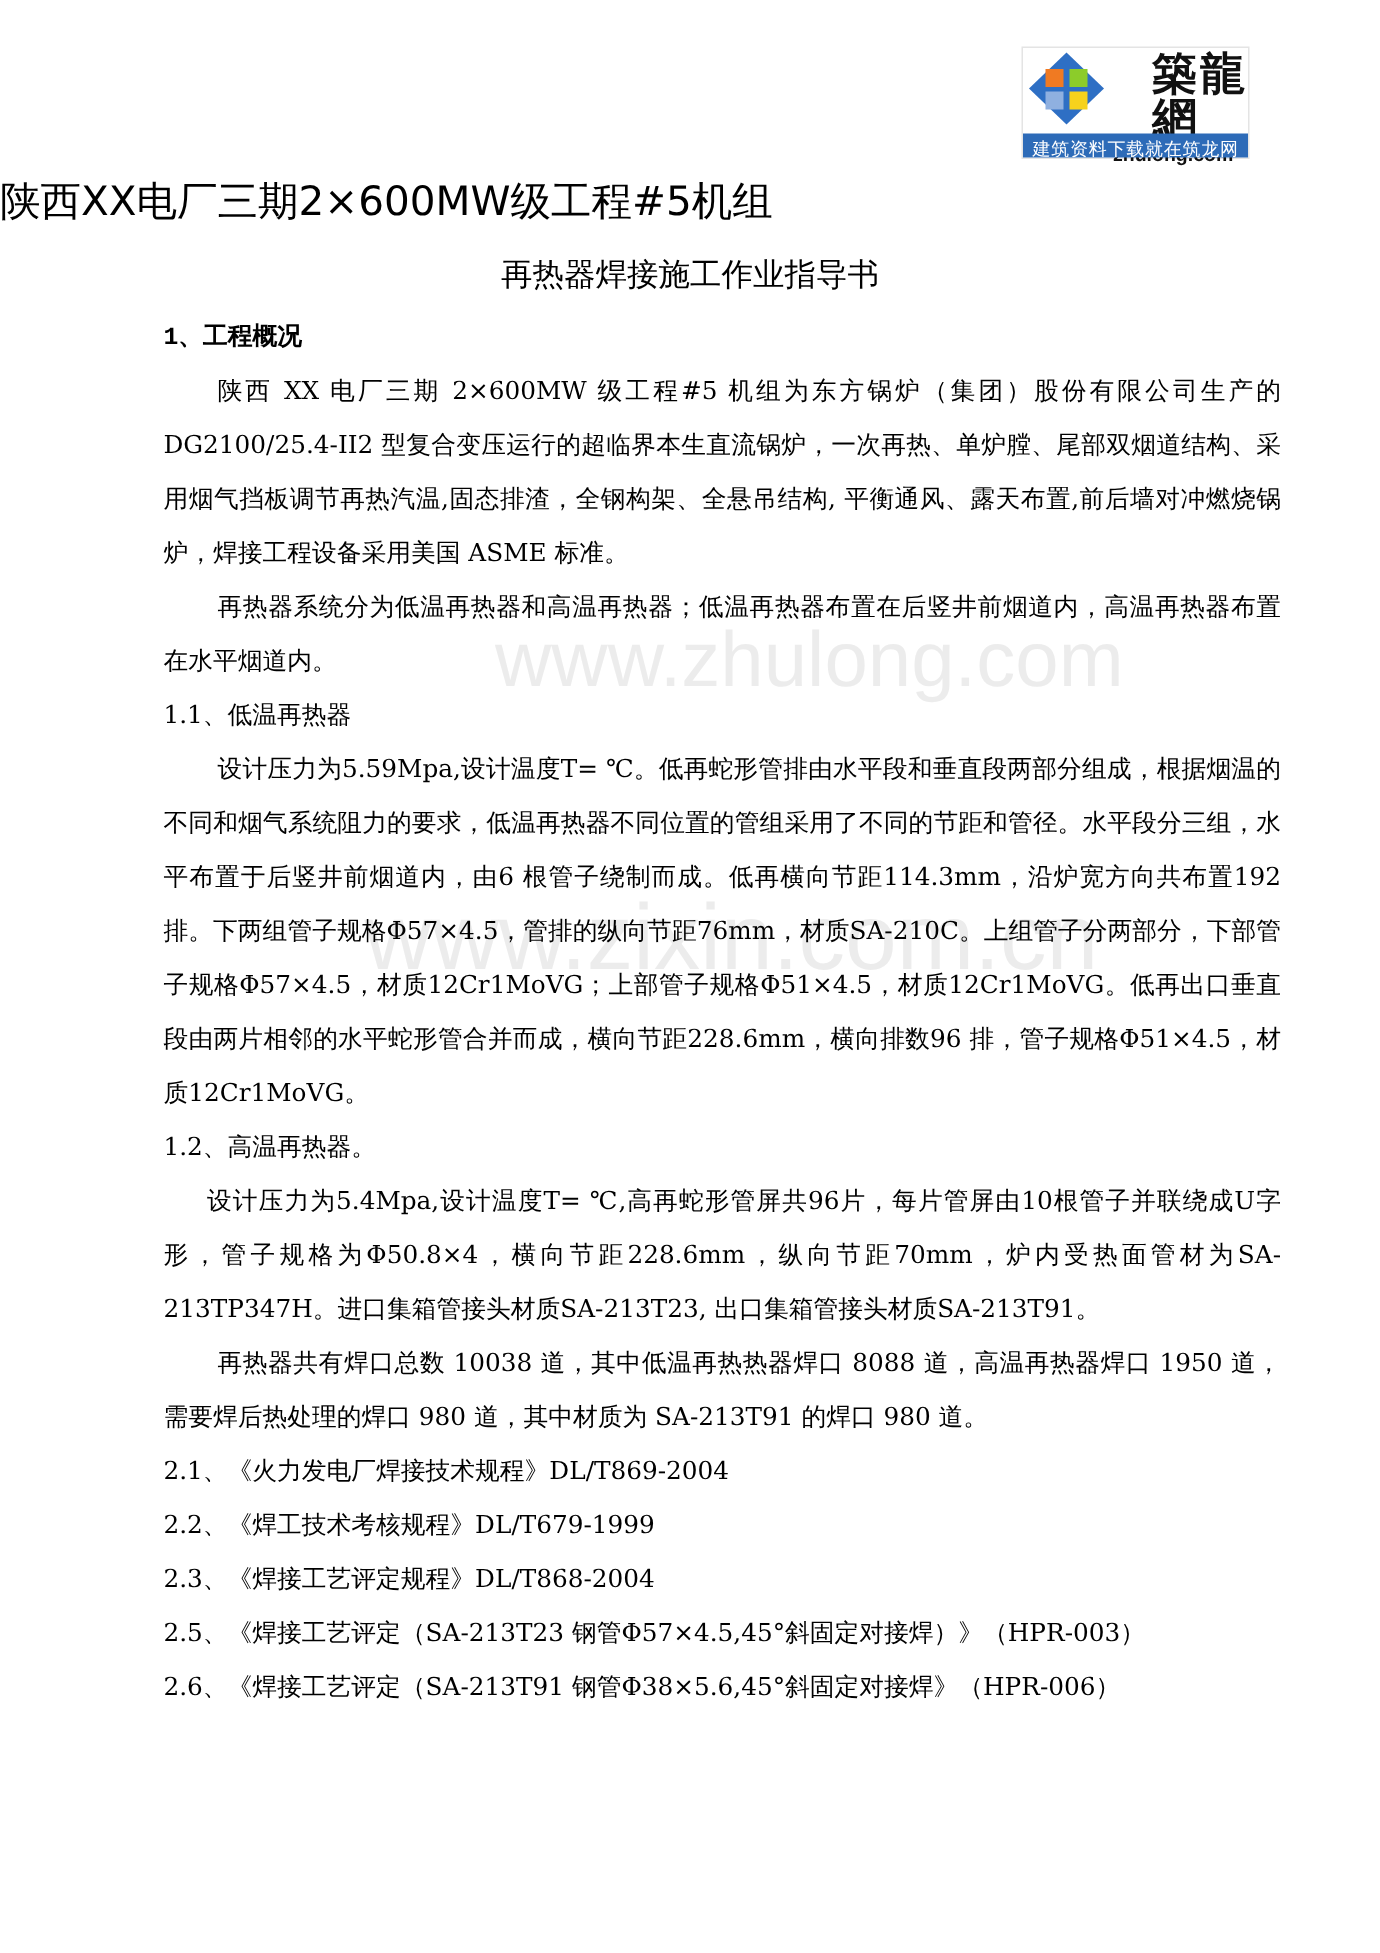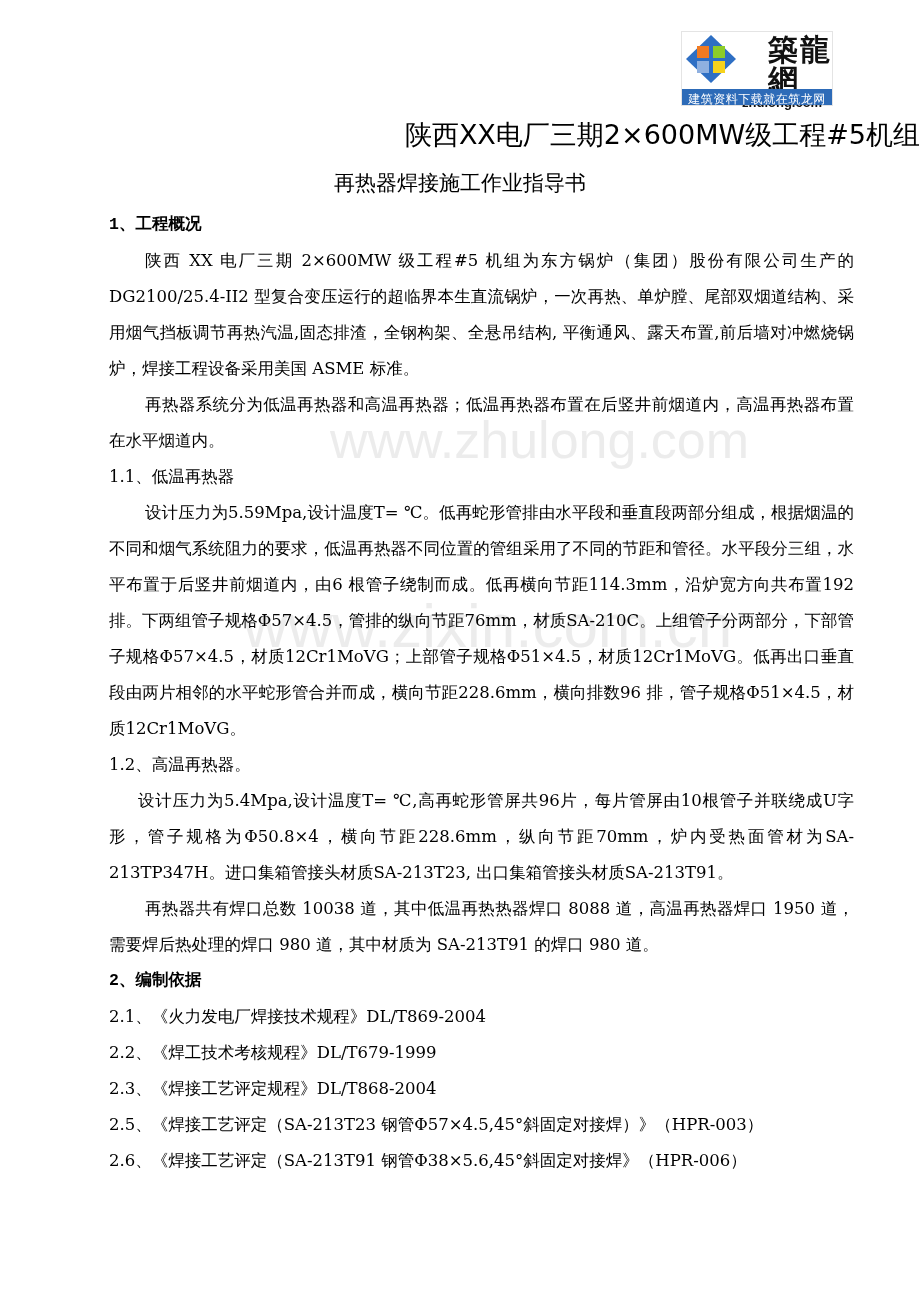--- a/index.html
+++ b/index.html
@@ -20,21 +20,21 @@
   .logo-en {
     position: absolute; left: 60px; top: 34px; font-family: "Liberation Sans", sans-serif;
     font-size: 13px; font-weight: bold; color: #111; margin-top: 29px;
   }
   .logo-bar {
     position: absolute; left: 0; bottom: 0; width: 100%; height: 16px; background: #2d6bb8;
     color: #fff; font-family: "DejaVu Sans", sans-serif; font-size: 12px; line-height: 20px;
     text-align: center; letter-spacing: 0.5px; white-space: nowrap; overflow: hidden;
   }
   .title {
-    position: absolute; left: 0; width: 920px; top: 115px; text-align: right;
+    position: absolute; left: 0; width: 920px; top: 115px; text-align: left;
     font-family: "DejaVu Sans", sans-serif; font-size: 27px; letter-spacing: 0px; line-height: 40px;
   }
   .subtitle {
     position: absolute; left: 0; width: 920px; top: 165px; text-align: center;
     font-family: "DejaVu Sans", sans-serif; font-size: 21px; line-height: 36px;
   }
   .block { position: absolute; left: 109px; width: 745px; font-size: 16.5px; }
   .heading { font-family: Liberation Mono, monospace; font-weight: bold; font-size: 16.5px; }
   .line { height: 36px; line-height: 36px; white-space: nowrap; }
   .para { line-height: 36px; text-align: justify; text-align-last: left; }
@@ -70,19 +70,18 @@
 <div class="block" style="top:207px;">
   <div class="line heading">1、工程概况</div>
   <div class="para indent">陕西 XX 电厂三期 2×600MW 级工程#5 机组为东方锅炉（集团）股份有限公司生产的DG2100/25.4-II2 型复合变压运行的超临界本生直流锅炉，一次再热、单炉膛、尾部双烟道结构、采用烟气挡板调节再热汽温,固态排渣，全钢构架、全悬吊结构, 平衡通风、露天布置,前后墙对冲燃烧锅炉，焊接工程设备采用美国 ASME 标准。</div>
   <div class="para indent">再热器系统分为低温再热器和高温再热器；低温再热器布置在后竖井前烟道内，高温再热器布置在水平烟道内。</div>
   <div class="line">1.1、低温再热器</div>
   <div class="para indent">设计压力为5.59Mpa,设计温度T=  ℃。低再蛇形管排由水平段和垂直段两部分组成，根据烟温的不同和烟气系统阻力的要求，低温再热器不同位置的管组采用了不同的节距和管径。水平段分三组，水平布置于后竖井前烟道内，由6 根管子绕制而成。低再横向节距114.3mm，沿炉宽方向共布置192 排。下两组管子规格Φ57×4.5，管排的纵向节距76mm，材质SA-210C。上组管子分两部分，下部管子规格Φ57×4.5，材质12Cr1MoVG；上部管子规格Φ51×4.5，材质12Cr1MoVG。低再出口垂直段由两片相邻的水平蛇形管合并而成，横向节距228.6mm，横向排数96 排，管子规格Φ51×4.5，材质12Cr1MoVG。</div>
   <div class="line">1.2、高温再热器。</div>
   <div class="para indent-s">设计压力为5.4Mpa,设计温度T=  ℃,高再蛇形管屏共96片，每片管屏由10根管子并联绕成U字形，管子规格为Φ50.8×4，横向节距228.6mm，纵向节距70mm，炉内受热面管材为SA-213TP347H。进口集箱管接头材质SA-213T23, 出口集箱管接头材质SA-213T91。</div>
   <div class="para indent">再热器共有焊口总数 10038 道，其中低温再热热器焊口 8088 道，高温再热器焊口 1950 道，需要焊后热处理的焊口 980 道，其中材质为 SA-213T91 的焊口 980 道。</div>
 
-  <div class="line heading">2、编制依据</div>
   <div class="line">2.1、《火力发电厂焊接技术规程》DL/T869-2004</div>
   <div class="line">2.2、《焊工技术考核规程》DL/T679-1999</div>
   <div class="line">2.3、《焊接工艺评定规程》DL/T868-2004</div>
   <div class="line">2.5、《焊接工艺评定（SA-213T23 钢管Φ57×4.5,45°斜固定对接焊）》（HPR-003）</div>
   <div class="line">2.6、《焊接工艺评定（SA-213T91 钢管Φ38×5.6,45°斜固定对接焊》（HPR-006）</div>
 </div>
 
 </body></html>

